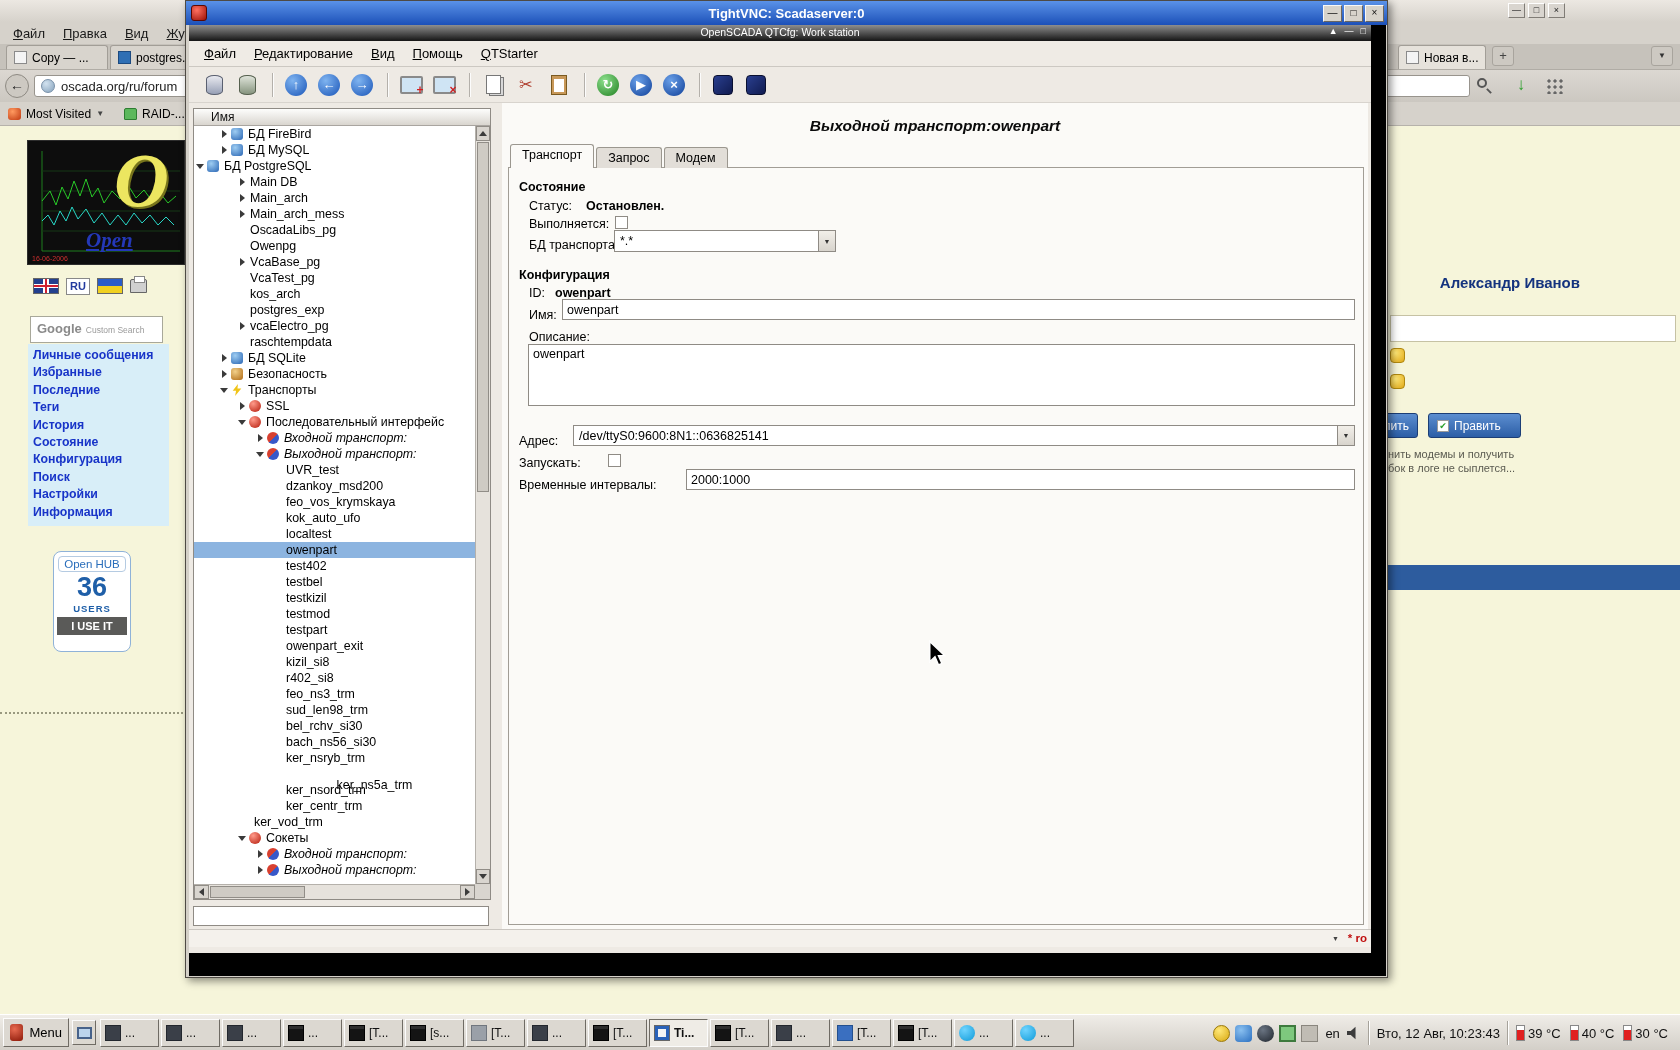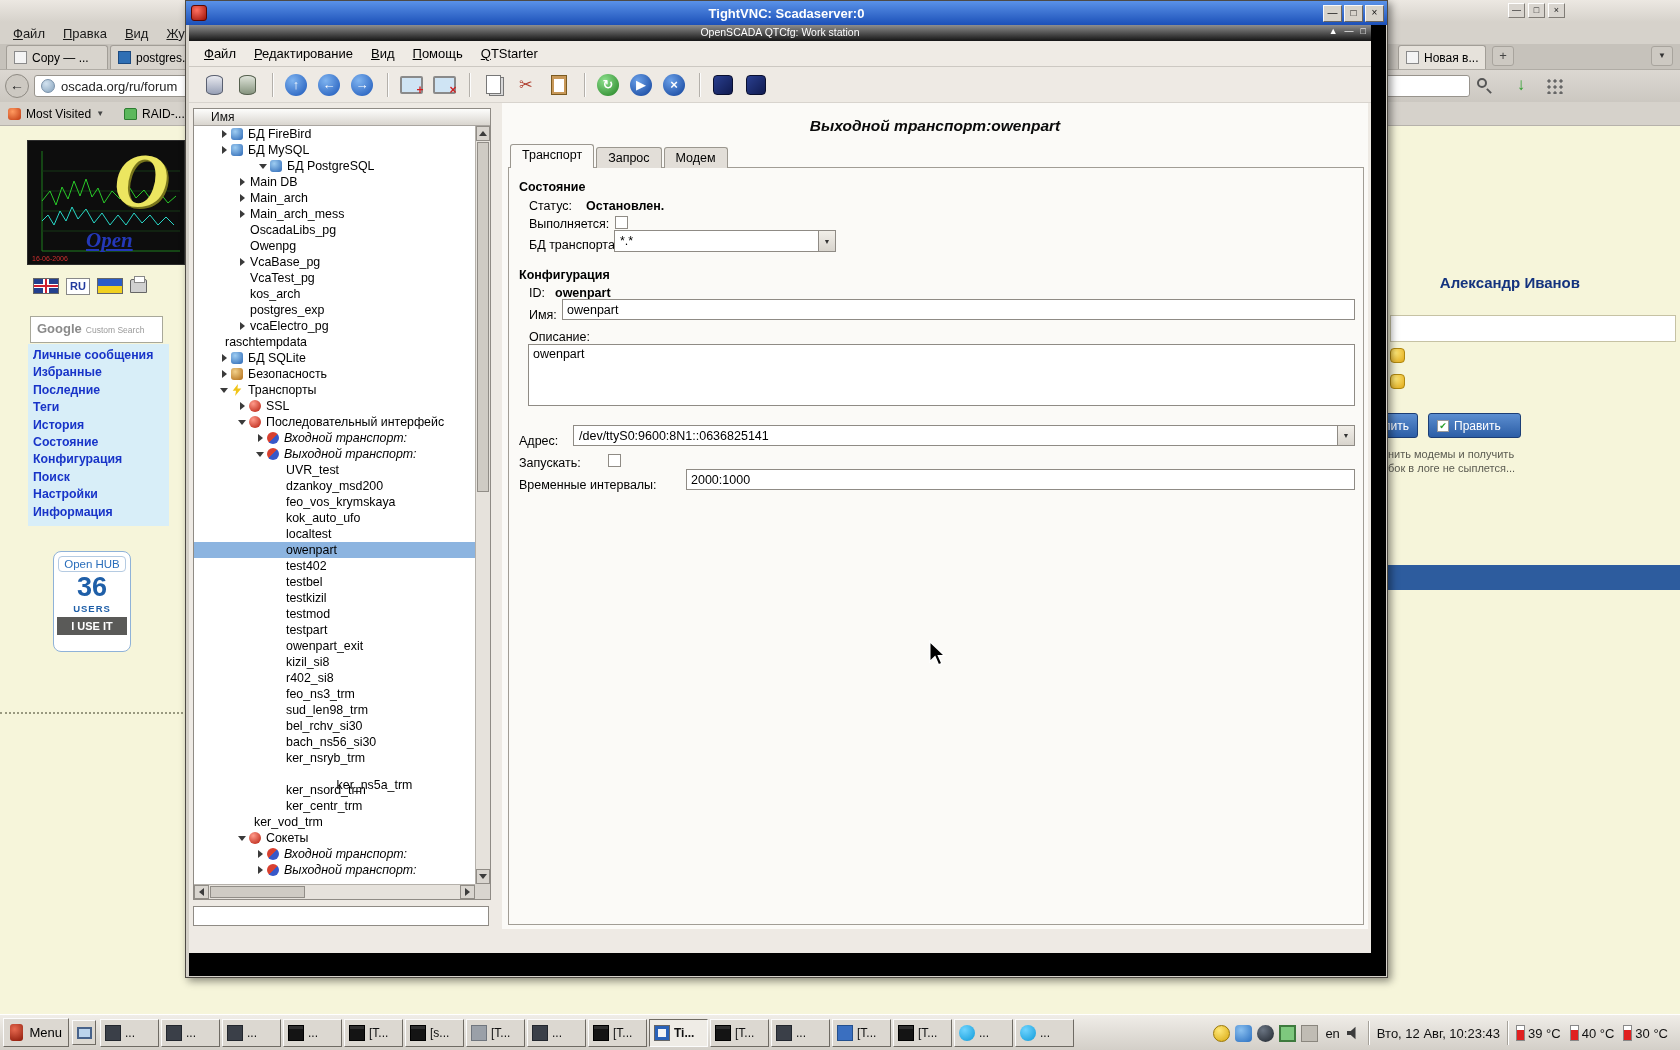--- a/index.html
+++ b/index.html
@@ -399,21 +399,21 @@
                 <div class="trow" style="padding-left: 24px;">
                   <span class="texp col"></span>
                   <span class="ticon ti-db"></span>
                   <span class="tlabel">БД FireBird</span>
                 </div>
                 <div class="trow" style="padding-left: 24px;">
                   <span class="texp col"></span>
                   <span class="ticon ti-db"></span>
                   <span class="tlabel">БД MySQL</span>
                 </div>
-                <div class="trow" style="padding-left: 24px; margin-left: 39px;">
+                <div class="trow" style="">
                   <span class="texp exp"></span>
                   <span class="ticon ti-db"></span>
                   <span class="tlabel">БД PostgreSQL</span>
                 </div>
                 <div class="trow" style="padding-left: 42px;">
                   <span class="texp col"></span>
                   <span class="tlabel">Main DB</span>
                 </div>
                 <div class="trow" style="padding-left: 42px;">
                   <span class="texp col"></span>
@@ -444,21 +444,21 @@
                   <span class="tlabel">kos_arch</span>
                 </div>
                 <div class="trow" style="padding-left: 42px;">
                   <span class="texp "></span>
                   <span class="tlabel">postgres_exp</span>
                 </div>
                 <div class="trow" style="padding-left: 42px;">
                   <span class="texp col"></span>
                   <span class="tlabel">vcaElectro_pg</span>
                 </div>
-                <div class="trow" style="padding-left: 17px;">
+                <div class="trow" style="padding-left: 42px;">
                   <span class="texp "></span>
                   <span class="tlabel">raschtempdata</span>
                 </div>
                 <div class="trow" style="padding-left: 24px;">
                   <span class="texp col"></span>
                   <span class="ticon ti-db"></span>
                   <span class="tlabel">БД SQLite</span>
                 </div>
                 <div class="trow" style="padding-left: 24px;">
                   <span class="texp col"></span>
@@ -651,20 +651,24 @@
                 <span class="cbtn">▼</span>
               </div>
               <div class="lbl" style="left:10px;top:288px">Запускать:</div>
               <div class="cb" style="left:99px;top:286px"></div>
               <div class="lbl" style="left:10px;top:310px">Временные интервалы:</div>
               <input class="fld" style="left: 177px; top: 301px; right: 8px; height: 21px;" readonly="" value="2000:1000">
             </div>
           </div>
         </div>
 
+        <div class="sc-status">
+          <span class="st-drop">▼</span>
+          <span class="st-note">* ro</span>
+        </div>
       </div>
     </div>
   </div>
 
   <div id="taskbar">
     <div class="menu-btn raised">
       <span class="menu-ico"></span>
       <span>Menu</span>
     </div>
     <div class="deskbtn raised">

